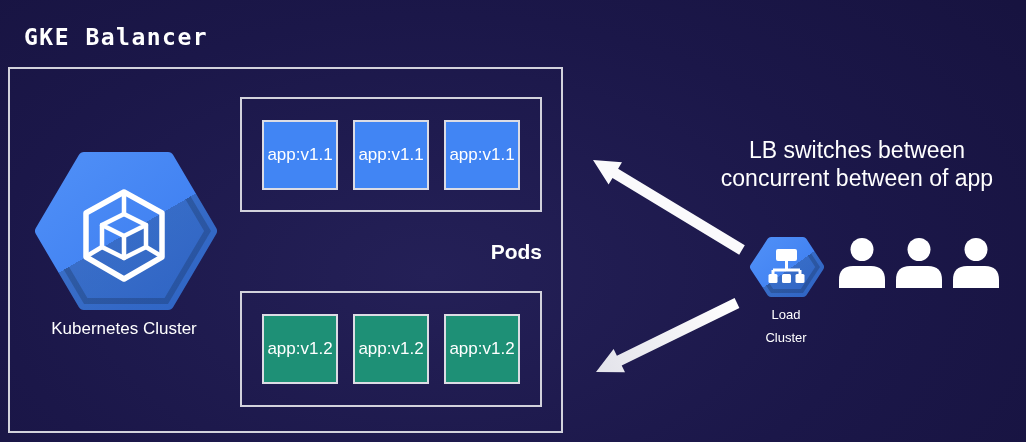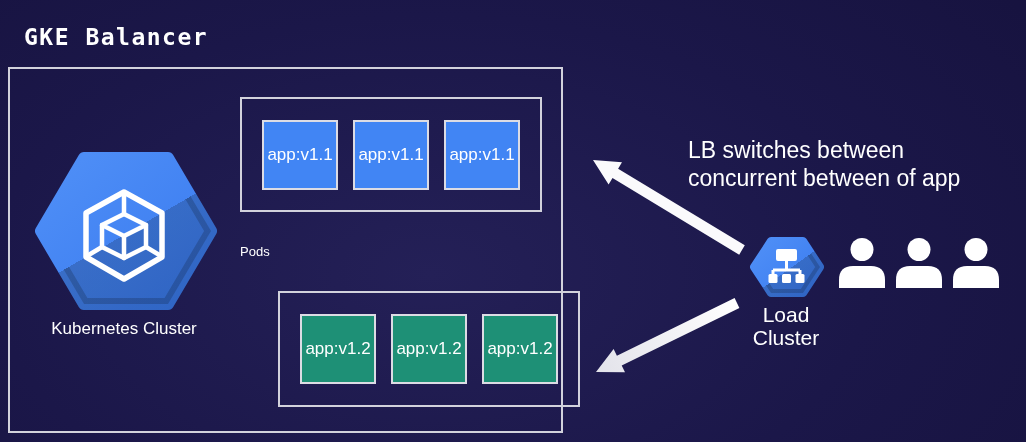--- a/index.html
+++ b/index.html
@@ -28,42 +28,42 @@
     position:absolute;left:14px;top:250px;width:200px;
     text-align:center;font-size:17px;color:var(--text,#fff);
   }
   .pods-box{
     position:absolute;left:230px;width:302px;
     border:2px solid var(--box-border,#d2d2dc);
     box-sizing:border-box;
     display:flex;align-items:center;justify-content:center;gap:15px;
   }
   .pods-box.top{top:28px;height:115px;}
-  .pods-box.bottom{top:222px;height:116px;margin-left:38px;}
+  .pods-box.bottom{top:222px;height:116px;}
   .pod{
     width:76px;height:70px;
     border:2px solid #dcdce4;box-sizing:border-box;
     display:flex;align-items:center;justify-content:center;
     font-size:17px;color:var(--text,#fff);
   }
   .pod.v11{background:var(--pod-v11,#4185f4);}
   .pod.v12{background:var(--pod-v12,#1e9076);}
   .pods-label{
     position:absolute;left:230px;top:170px;width:302px;height:26px;
-    text-align:left;font-size:13px;line-height:26px;color:var(--text,#fff);
+    text-align:right;font-size:21px;line-height:26px;color:var(--text,#fff);font-weight:bold;
   }
   .annotation{
     position:absolute;left:688px;top:136px;width:338px;
-    font-size:23px;line-height:28px;color:var(--text,#fff);
+    text-align:center;font-size:23px;line-height:28px;color:var(--text,#fff);
   }
   .arrows{position:absolute;left:578px;top:138px;width:184px;height:256px;}
   .lb-icon-wrap{position:absolute;left:748px;top:236px;width:78px;height:62px;}
   .lb-label{
     position:absolute;left:726px;top:303px;width:120px;
-    text-align:center;font-size:21px;line-height:23px;color:var(--text,#fff);
+    text-align:center;font-size:13px;line-height:23px;color:var(--text,#fff);
   }
   .users-wrap{position:absolute;left:838px;top:238px;width:162px;height:50px;}
   svg{display:block;}
 </style>
 </head>
 <body>
 
 <div class="stage">
 
   <div class="title">GKE Balancer</div>

